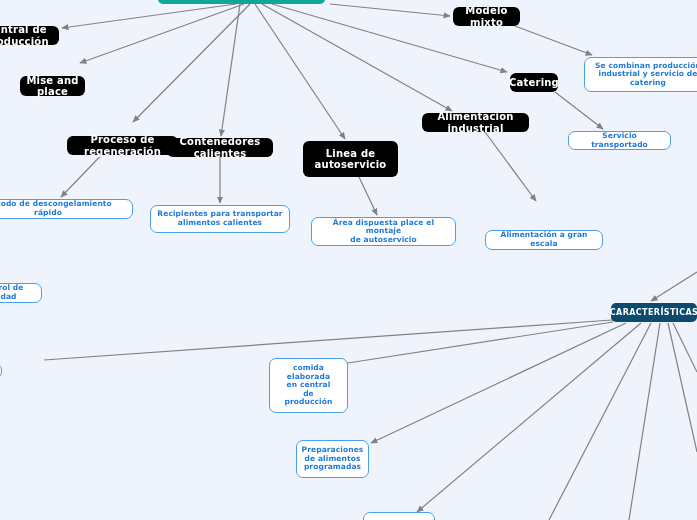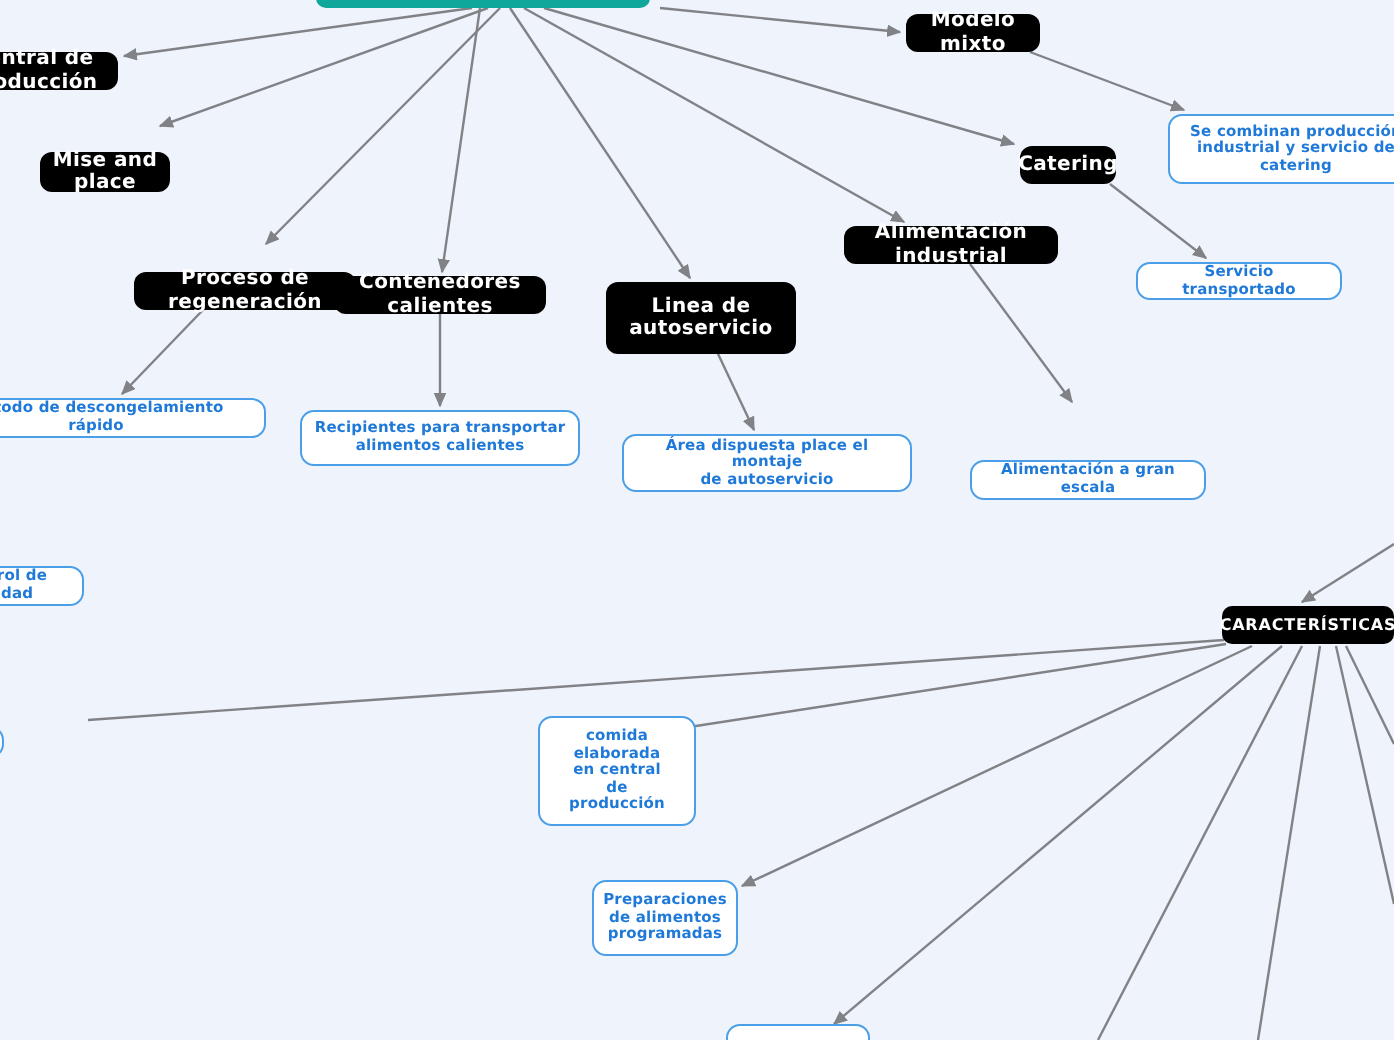--- a/index.html
+++ b/index.html
@@ -42,21 +42,21 @@
     font-size: 9px;
     border-radius: 5px;
   }
   .node-green {
     background: #000000;
     color: #ffffff;
     font-size: 10px;
     letter-spacing: 0.2px;
   }
   .node-blue {
-    background: #000000;
+    background: #0c4a6e;
     color: #ffffff;
     font-size: 8px;
     letter-spacing: 0.4px;
     border-radius: 5px;
   }
   .node-white {
     background: #ffffff;
     color: #1f79d8;
     font-size: 7.5px;
     border: 1.3px solid #4a9fe8;

